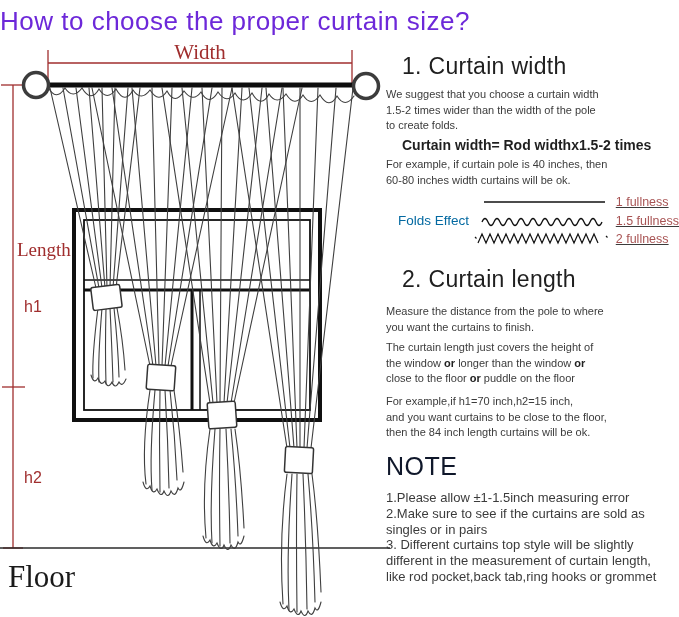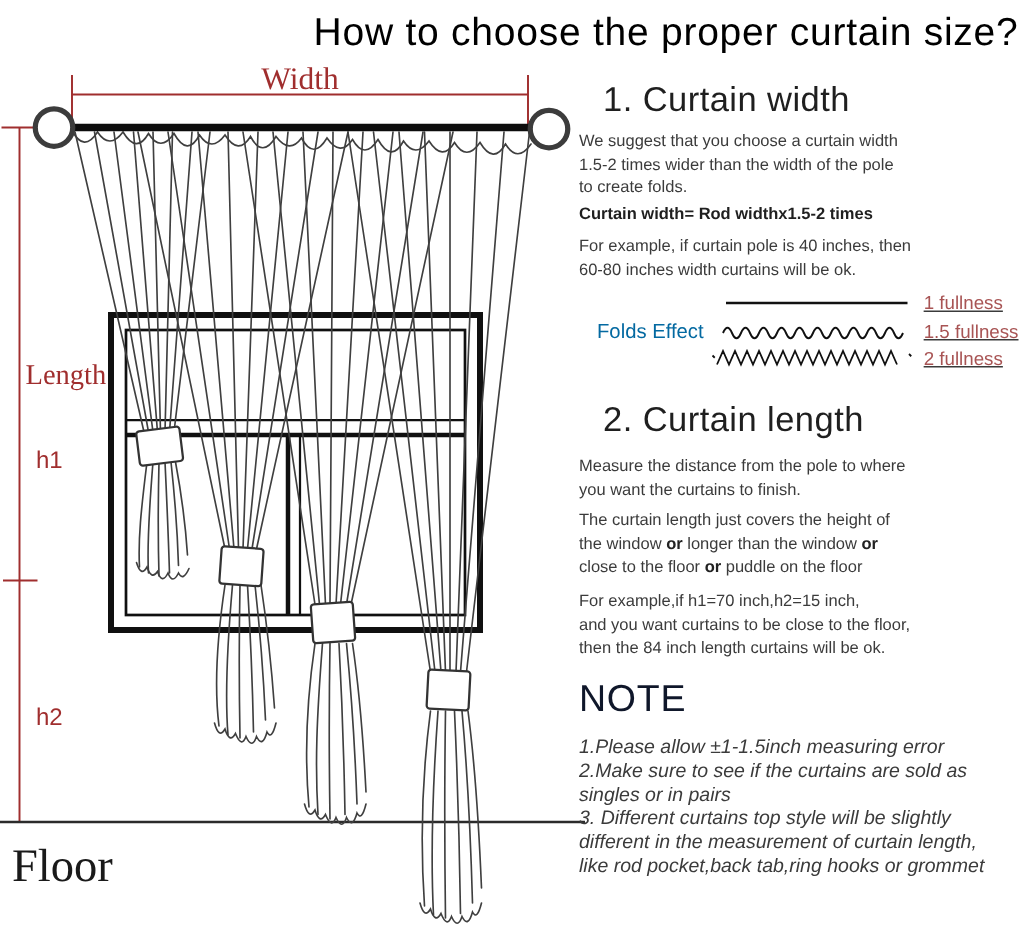--- a/index.html
+++ b/index.html
@@ -1,33 +1,33 @@
 <!DOCTYPE html>
 <html><head>
 <meta charset="utf-8">
 <style>
   html,body{margin:0;padding:0;background:#ffffff;}
   body{width:679px;height:617px;position:relative;overflow:hidden;
        font-family:"Liberation Sans","DejaVu Sans",sans-serif;color:#3b3b3b;}
   .abs{position:absolute;}
-  #title{left:0;right:0;top:6px;text-align:right;font-size:26px;letter-spacing:.5px;color:#000000;}
+  #title{left:0;right:0;top:6px;text-align:left;font-size:26px;letter-spacing:.5px;color:#6d28d9;}
   
   #col{left:386px;top:0;width:293px;height:474px;}
   .sec-head{position:absolute;left:16px;font-size:23px;color:#1f1f1f;letter-spacing:.3px;}
   .para{position:absolute;left:0;font-size:11px;line-height:15.5px;white-space:pre-line;color:#3b3b3b;}
-  .formula{position:absolute;left:0;font-size:11px;font-weight:700;color:#1f1f1f;}
+  .formula{position:absolute;left:16px;font-size:14px;font-weight:700;color:#1f1f1f;}
   .bold-or{font-weight:700;color:#222;}
   #folds{position:absolute;left:0;top:193px;width:293px;display:flex;align-items:center;}
   #folds-label{width:86px;padding-left:12px;font-size:13.5px;color:#0369a1;}
   .fold-row{display:flex;align-items:center;height:18.5px;text-decoration:underline;}
   .fold-line{width:138px;display:flex;justify-content:flex-end;}
   .fold-name{font-size:12.5px;color:#a85454;margin-left:6px;white-space:nowrap;}
   #note-head{position:absolute;left:0;top:452px;font-size:25px;color:#0f172a;letter-spacing:.5px;}
   #notes{position:absolute;left:0;top:490px;width:293px;font-size:13px;line-height:15.8px;}
-  .note-item{white-space:pre-line;font-style:italic;}
+  .note-item{white-space:pre-line;}
   
   #diagram{left:0;top:40px;}
   svg text{user-select:none;}
 </style>
 </head>
 <body>
 
 <div id="title" class="abs">How to choose the proper curtain size?</div>
 
 <svg id="diagram" class="abs" width="390" height="577" viewBox="0 0 390 577">

